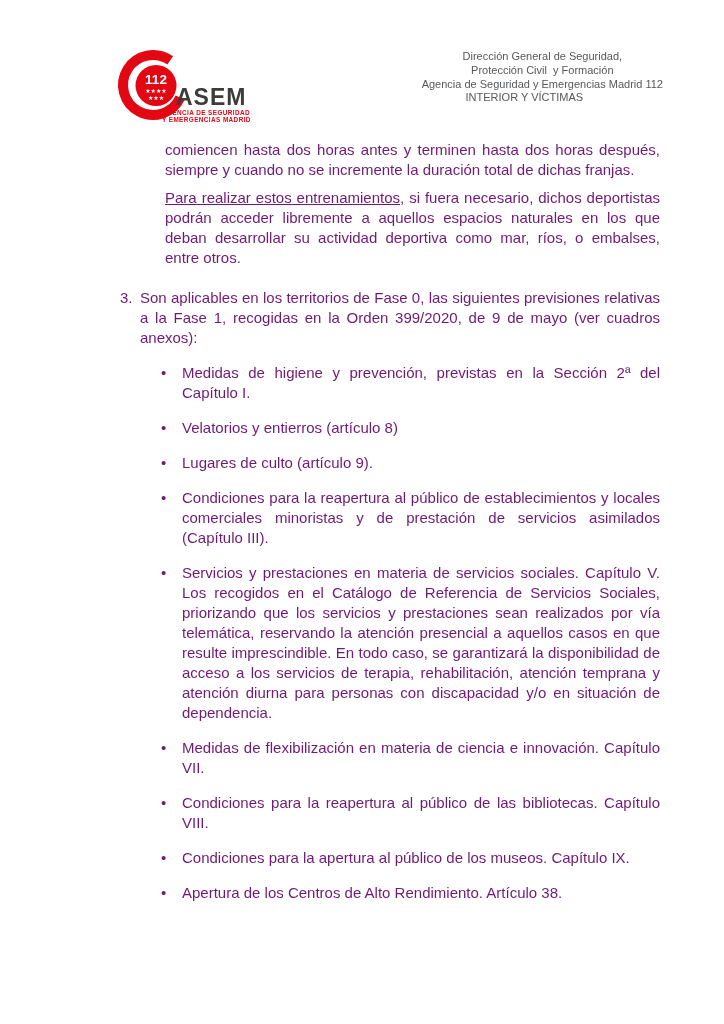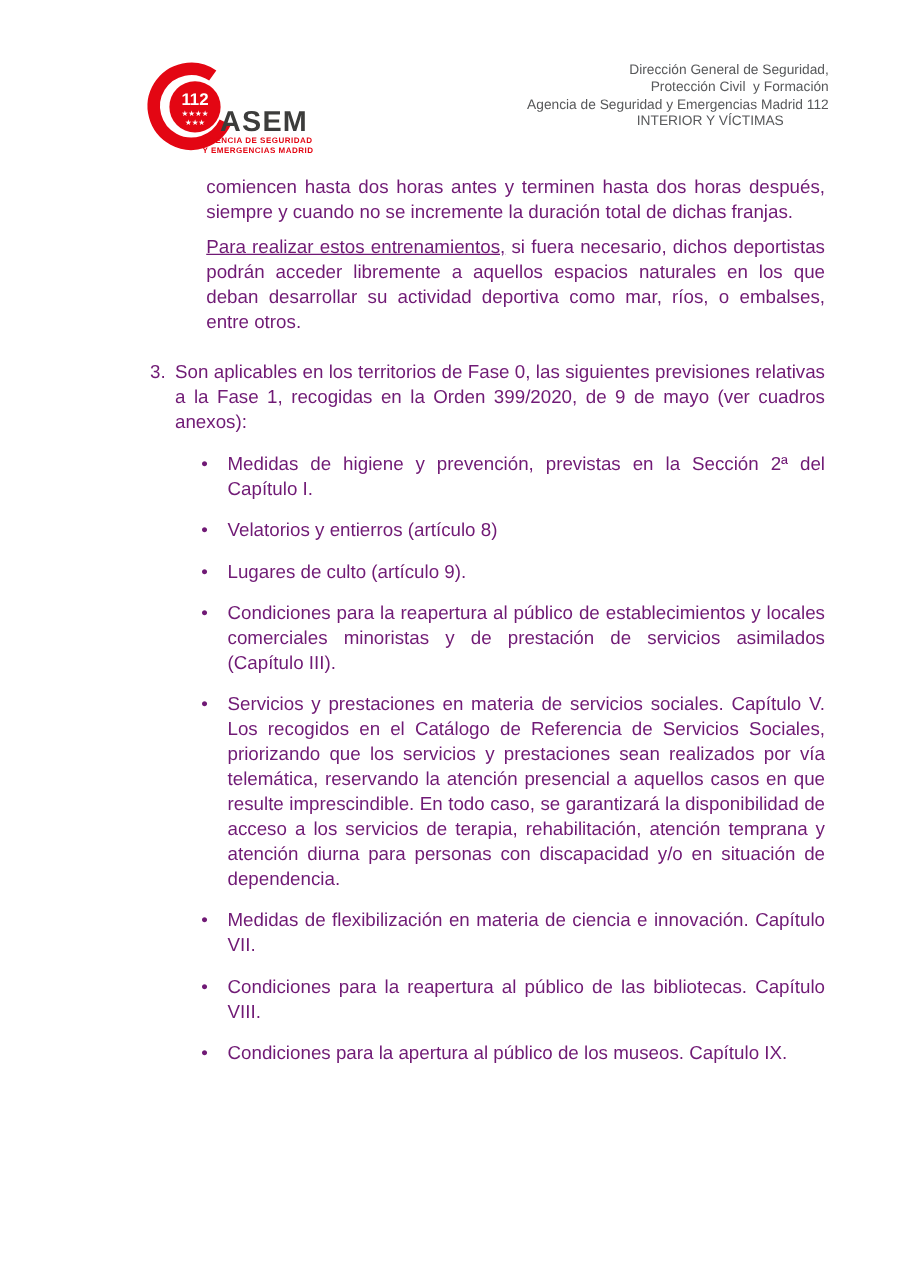--- a/index.html
+++ b/index.html
@@ -25,21 +25,21 @@
   }
   .org-block {
     position: absolute;
     top: 50px;
     right: 61px;
     text-align: right;
     font-size: 11px;
     line-height: 13.8px;
     color: #57585a;
   }
-  .org-line { white-space: pre; }
+  .org-line { white-space: pre; text-align: center; }
   .org-offset-1 { padding-right: 25px; }
   .org-offset-2 { padding-right: 36px; }
 
   
   .doc-body {
     position: absolute;
     left: 120px;
     top: 140px;
     width: 540px;
     font-size: 15px;
@@ -67,20 +67,21 @@
 
   ul.bullets {
     list-style: none;
     margin-left: 40px;
   }
   ul.bullets li {
     position: relative;
     padding-left: 22px;
     margin-bottom: 13px;
     text-align: justify;
+    margin-top: 15px;
   }
   ul.bullets li::before {
     content: "\2022";
     position: absolute;
     left: 1px;
     top: 0;
   }
   ul.bullets li:last-child { margin-bottom: 0; }
 </style>
 </head>
@@ -131,16 +132,17 @@
 
     <ul class="bullets">
       <li>Medidas de higiene y prevención, previstas en la Sección 2ª del Capítulo I.</li>
       <li>Velatorios y entierros (artículo 8)</li>
       <li>Lugares de culto (artículo 9).</li>
       <li>Condiciones para la reapertura al público de establecimientos y locales comerciales minoristas y de prestación de servicios asimilados (Capítulo III).</li>
       <li>Servicios y prestaciones en materia de servicios sociales. Capítulo V. Los recogidos en el Catálogo de Referencia de Servicios Sociales, priorizando que los servicios y prestaciones sean realizados por vía telemática, reservando la atención presencial a aquellos casos en que resulte imprescindible. En todo caso, se garantizará la disponibilidad de acceso a los servicios de terapia, rehabilitación, atención temprana y atención diurna para personas con discapacidad y/o en situación de dependencia.</li>
       <li>Medidas de flexibilización en materia de ciencia e innovación. Capítulo VII.</li>
       <li>Condiciones para la reapertura al público de las bibliotecas. Capítulo VIII.</li>
       <li>Condiciones para la apertura al público de los museos. Capítulo IX.</li>
+      <li>Apertura de los Centros de Alto Rendimiento. Artículo 38.</li>
     </ul>
 
   </div>
 </div>
 
 </body></html>

